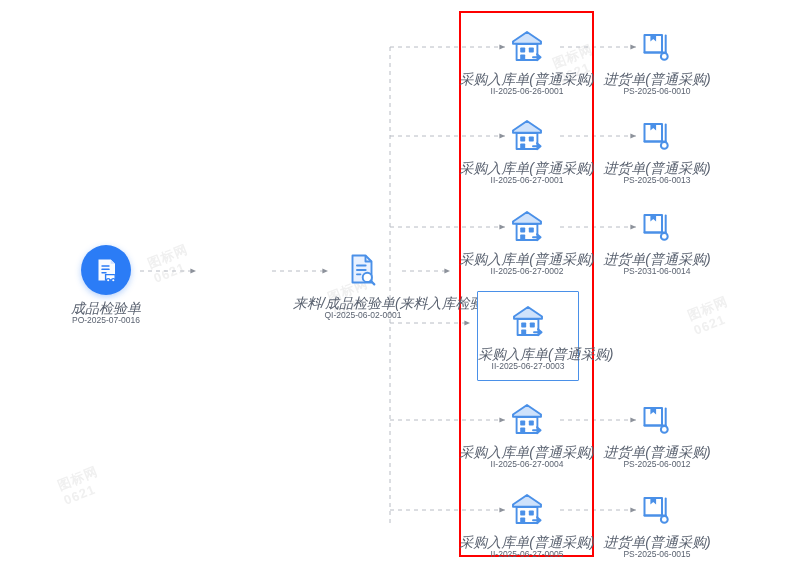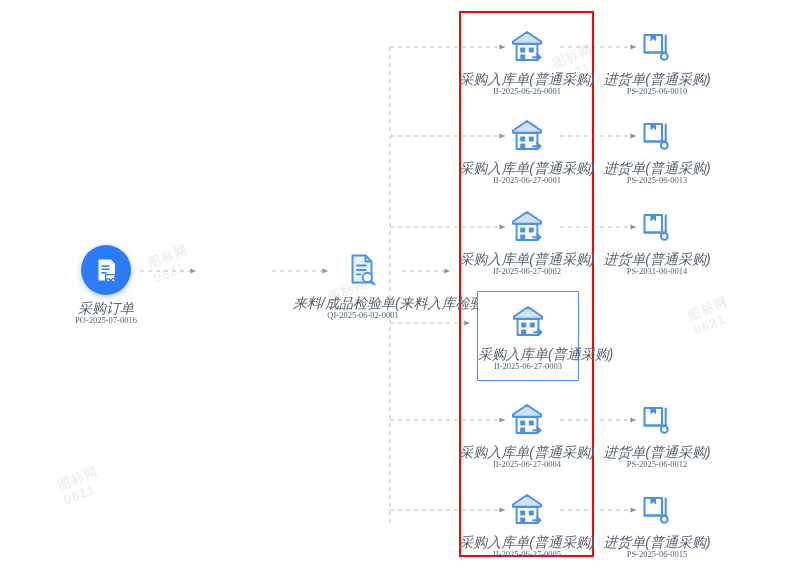--- a/index.html
+++ b/index.html
@@ -62,21 +62,20 @@
     margin-top: 4px;
     white-space: nowrap;
     font-style: italic;
   }
   .node .code {
     display: block;
     font-size: 8.5px;
     color: #5a6270;
     line-height: 12px;
     white-space: nowrap;
-    font-family: Liberation Serif, serif;
   }
 
   
   .node-root .circle {
     width: 50px;
     height: 50px;
     border-radius: 50%;
     background: #2b7cf6;
     margin: 0 auto;
     display: flex;
@@ -156,21 +155,21 @@
         <path d="M6.5 3.5 h12.2 l4.3 4.3 v16.7 h-16.5 z" fill="#ffffff" opacity="0.97"></path>
         <path d="M18.7 3.5 v4.3 h4.3 z" fill="#cfe0ff"></path>
         <rect x="9.3" y="9.2" width="8.4" height="1.5" rx="0.7" fill="#2b7cf6"></rect>
         <rect x="9.3" y="12.6" width="8.4" height="1.5" rx="0.7" fill="#2b7cf6"></rect>
         <rect x="9.3" y="16" width="5.4" height="1.5" rx="0.7" fill="#2b7cf6"></rect>
         <path d="M13.6 18.6 h8.6 a1 1 0 0 1 1 1 v3.4 a1 1 0 0 1 -1 1 h-8.6 z" fill="#ffffff" stroke="#2b7cf6" stroke-width="1.4"></path>
         <circle cx="16.2" cy="24.3" r="1.7" fill="#ffffff" stroke="#2b7cf6" stroke-width="1.3"></circle>
         <circle cx="21.3" cy="24.3" r="1.7" fill="#ffffff" stroke="#2b7cf6" stroke-width="1.3"></circle>
       </svg>
     </div>
-    <span class="title">采购订单</span>
+    <span class="title">成品检验单</span>
     <span class="code">PO-2025-07-0016</span>
   </div>
 
 
   <div class="node" style="left:363px;top:251px;">
     <span class="glyph">
       <svg width="40" height="40" viewBox="0 0 40 40" fill="none">
         <path d="M9.5 4.5 h13 l6 6 v21 h-19 z" fill="#e9f1ff" stroke="#4a90e8" stroke-width="1.9" stroke-linejoin="round"></path>
         <path d="M22.5 4.5 v6 h6" stroke="#4a90e8" stroke-width="1.9" fill="none" stroke-linejoin="round"></path>
         <rect x="13" y="13.6" width="10.6" height="1.9" rx="0.95" fill="#4a90e8"></rect>

